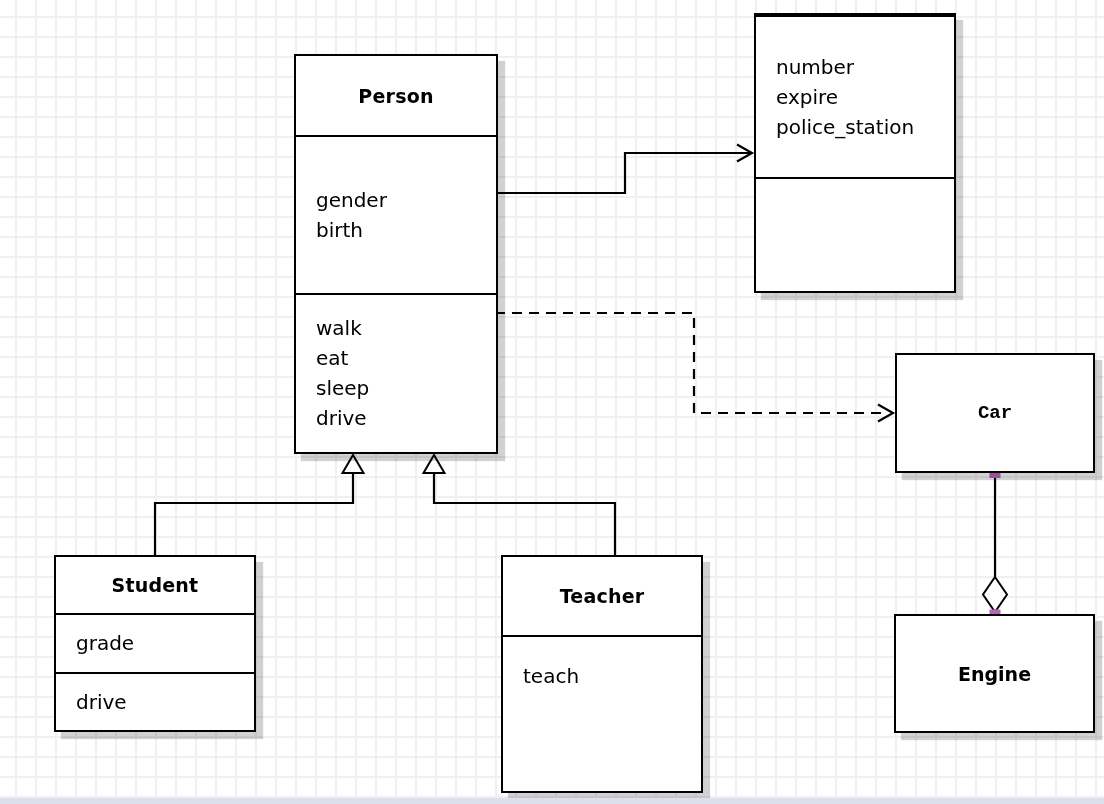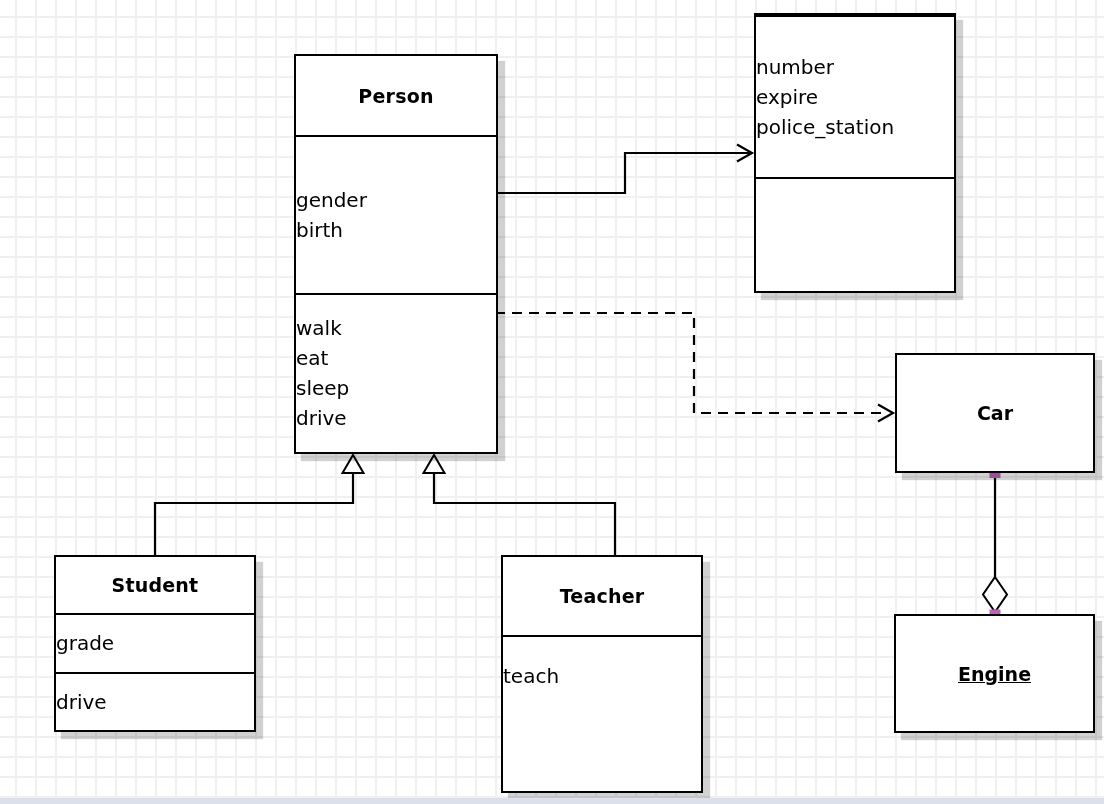--- a/index.html
+++ b/index.html
@@ -45,21 +45,21 @@
     font-size: 19px;
     font-weight: 700;
     letter-spacing: 0.2px;
   }
   .uml-class .section {
     box-sizing: border-box;
     border-top: 2px solid #000000;
     display: flex;
     flex-direction: column;
     justify-content: center;
-    padding-left: 0;
+    padding-left: 20px;
   }
   .uml-class .line {
     font-size: 20px;
     line-height: 30px;
     white-space: nowrap;
   }
   .simple-class {
     position: absolute;
     box-sizing: border-box;
     background: #ffffff;
@@ -132,25 +132,25 @@
 
   <div class="uml-class" style="left:754px; top:13px; width:202px; height:280px;">
     <div class="section" style="height:162px">
       <div class="line">number</div>
       <div class="line">expire</div>
       <div class="line">police_station</div>
     </div>
     <div class="section" style="height:38px"></div>
   </div>
 
-  <div class="simple-class" style="left:895px; top:353px; width:200px; height:120px;">
+  <div class="simple-class" style="left:895px; top:353px; width:200px; height:120px;font-family:Liberation Mono, monospace;">
     <span>Car</span>
   </div>
 
-  <div class="simple-class" style="left:894px; top:614px; width:201px; height:119px;text-decoration:underline;">
+  <div class="simple-class" style="left:894px; top:614px; width:201px; height:119px;">
     <span>Engine</span>
   </div>
 
   <div class="uml-class" style="left:54px; top:555px; width:202px; height:177px;">
     <div class="title" style="height:78px">Student</div>
     <div class="section" style="height:80px">
       <div class="line">grade</div>
     </div>
     <div class="section" style="height:80px">
       <div class="line">drive</div>

